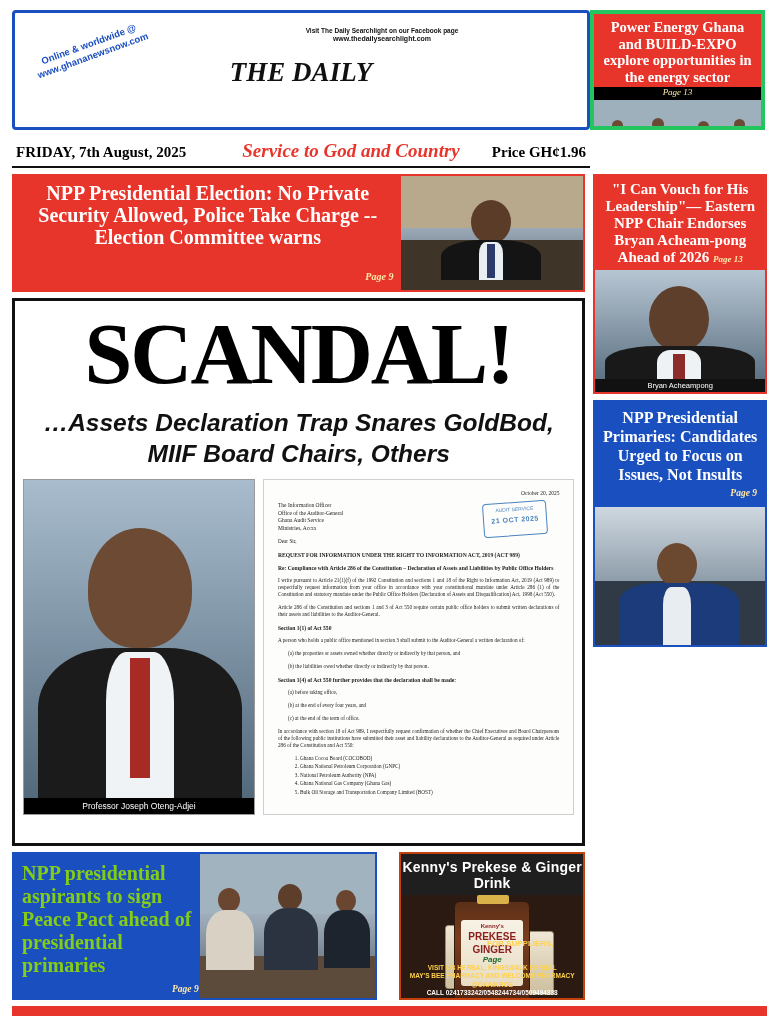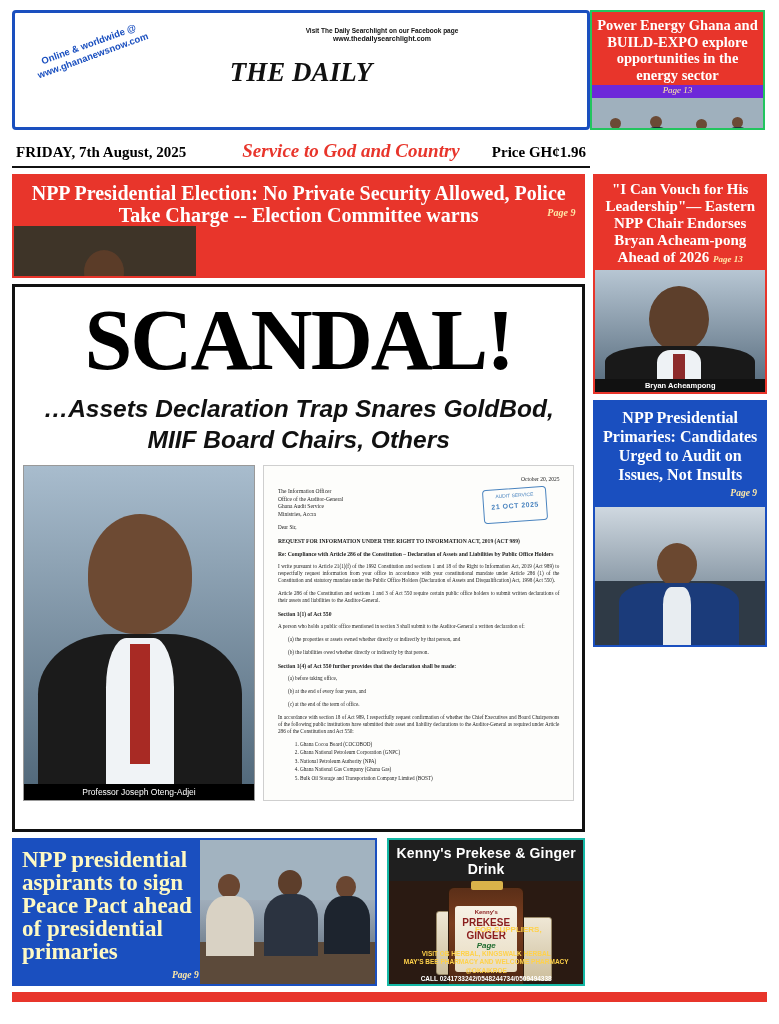--- a/index.html
+++ b/index.html
@@ -77,22 +77,22 @@
     font-size: 6.5px;
     line-height: 8px;
     color: #111;
     font-weight: bold;
   }
   .mast-url .u2 { font-size: 7px; }
 
   
   .mast-right {
     width: 175px;
-    border: 2px solid #22c55e;
-    background: #6d28d9;
+    border: 4px solid #22c55e;
+    background: #000000;
     position: relative;
     overflow: hidden;
   }
   .mr-head {
     background: #e8352b;
     color: #ffffff;
     text-align: center;
     font-weight: bold;
     font-size: 14.5px;
     line-height: 16.5px;
@@ -125,23 +125,22 @@
   
   .cols { display: flex; margin-top: 6px; }
   .col-main { width: 578px; }
   .col-side { width: 175px; margin-left: 8px; }
 
   
   .npp-banner {
     display: flex;
     border: 2px solid #e8352b;
     background: #e8352b;
-    height: 104px;
-    overflow: hidden;
-    flex-direction: column;
+    height: 118px;
+    overflow: hidden;
   }
   .npp-text {
     flex: 1;
     color: #fff;
     font-weight: bold;
     font-size: 20px;
     line-height: 22px;
     text-align: center;
     padding: 6px 4px 0 4px;
     font-family: "Liberation Serif", serif;
@@ -230,35 +229,35 @@
   .bs-left {
     width: 365px;
     border: 2px solid #1a4fbf;
     background: #1a4fbf;
     display: flex;
     overflow: hidden;
     position: relative;
   }
   .bs-left-text {
     width: 186px;
-    color: #fef9c3;
-    font-weight: bold;
-    font-size: 23px;
+    color: #84cc16;
+    font-weight: bold;
+    font-size: 20px;
     line-height: 23px;
     padding: 8px 6px 0 8px;
     font-family: "Liberation Serif", serif;
   }
   .bs-page {
     position: absolute; left: 158px; bottom: 4px;
     color: #ffe9a8; font-style: italic; font-size: 9.5px; font-weight: bold;
   }
   .bs-left-photo { flex: 1; }
   .bs-right {
-    flex: 1; margin-left: 10px;
-    border: 2px solid #14b8a6;
+    flex: 1; margin-left: 22px;
+    border: 2px solid #c2410c;
     background: #1f1f1f;
     overflow: hidden;
     position: relative;
   }
   .ad-title {
     color: #fff;
     text-align: center;
     font-family: "Liberation Sans", sans-serif;
     font-weight: bold;
     font-size: 14px;
@@ -288,21 +287,21 @@
     background: #e8352b; color: #fff; text-align: center;
     font-weight: bold; font-size: 15px; line-height: 17px;
     padding: 5px 4px 2px; font-family: "Liberation Serif", serif;
     position: relative;
   }
   .side-quote .pg { color: #ffe9a8; font-style: italic; font-size: 9px; font-weight: bold; }
   .side-photo-wrap { position: relative; }
   .side-cap {
     position: absolute; bottom: 0; left: 0; right: 0;
     background: #111; color: #fff; text-align: center;
-    font-family: "Liberation Sans", sans-serif; font-size: 7.5px; padding: 2px; font-weight: bold;
+    font-family: "Liberation Sans", sans-serif; font-size: 7.5px; padding: 2px;
   }
   .side-blue {
     border: 2px solid #1a4fbf; background: #1a4fbf; color: #fff;
     text-align: center; font-weight: bold; font-size: 16px; line-height: 19px;
     padding: 6px 4px 2px; font-family: "Liberation Serif", serif;
     position: relative;
   }
   .side-blue .pg { color: #ffe9a8; font-style: italic; font-size: 9.5px; display:block; text-align:right; padding-right:4px;}
   .side-img-box { border: 2px solid #1a4fbf; border-top: none; overflow: hidden; }
 
@@ -517,21 +516,21 @@
             <div class="head" style="left:54px;top:16px;width:60px;height:66px;background:#5d3f2b;border-radius:50%;"></div>
             <div class="torso" style="left:10px;top:76px;width:150px;height:46px;background:#191919;border-radius:34% 34% 0 0;"></div>
             <div class="shirt" style="left:62px;top:80px;width:44px;height:42px;background:#eef2f5;"></div>
             <div class="tie" style="left:78px;top:84px;width:12px;height:38px;background:#8d2b2b;"></div>
           </div>
           <div class="side-cap">Bryan Acheampong</div>
         </div>
       </div>
 
       <div class="side-blue">
-        <span>NPP Presidential Primaries: Candidates Urged to Audit on Issues, Not Insults</span>
+        <span>NPP Presidential Primaries: Candidates Urged to Focus on Issues, Not Insults</span>
         <span class="pg">Page 9</span>
       </div>
       <div class="side-img-box">
         <div class="ph rally" style="height:138px;">
           <div class="wall" style="height:74px;background:linear-gradient(180deg,#cfd8e0,#8e9daa);"></div>
           <div class="floor" style="height:64px;background:#2f3a46;"></div>
           <div class="head" style="left:62px;top:36px;width:40px;height:44px;background:#6b4830;border-radius:50%;"></div>
           <div class="torso" style="left:24px;top:76px;width:120px;height:62px;background:#1b3b7a;border-radius:30% 30% 0 0;"></div>
           <div class="shirt" style="left:68px;top:80px;width:28px;height:58px;background:#e8edf1;"></div>
         </div>

